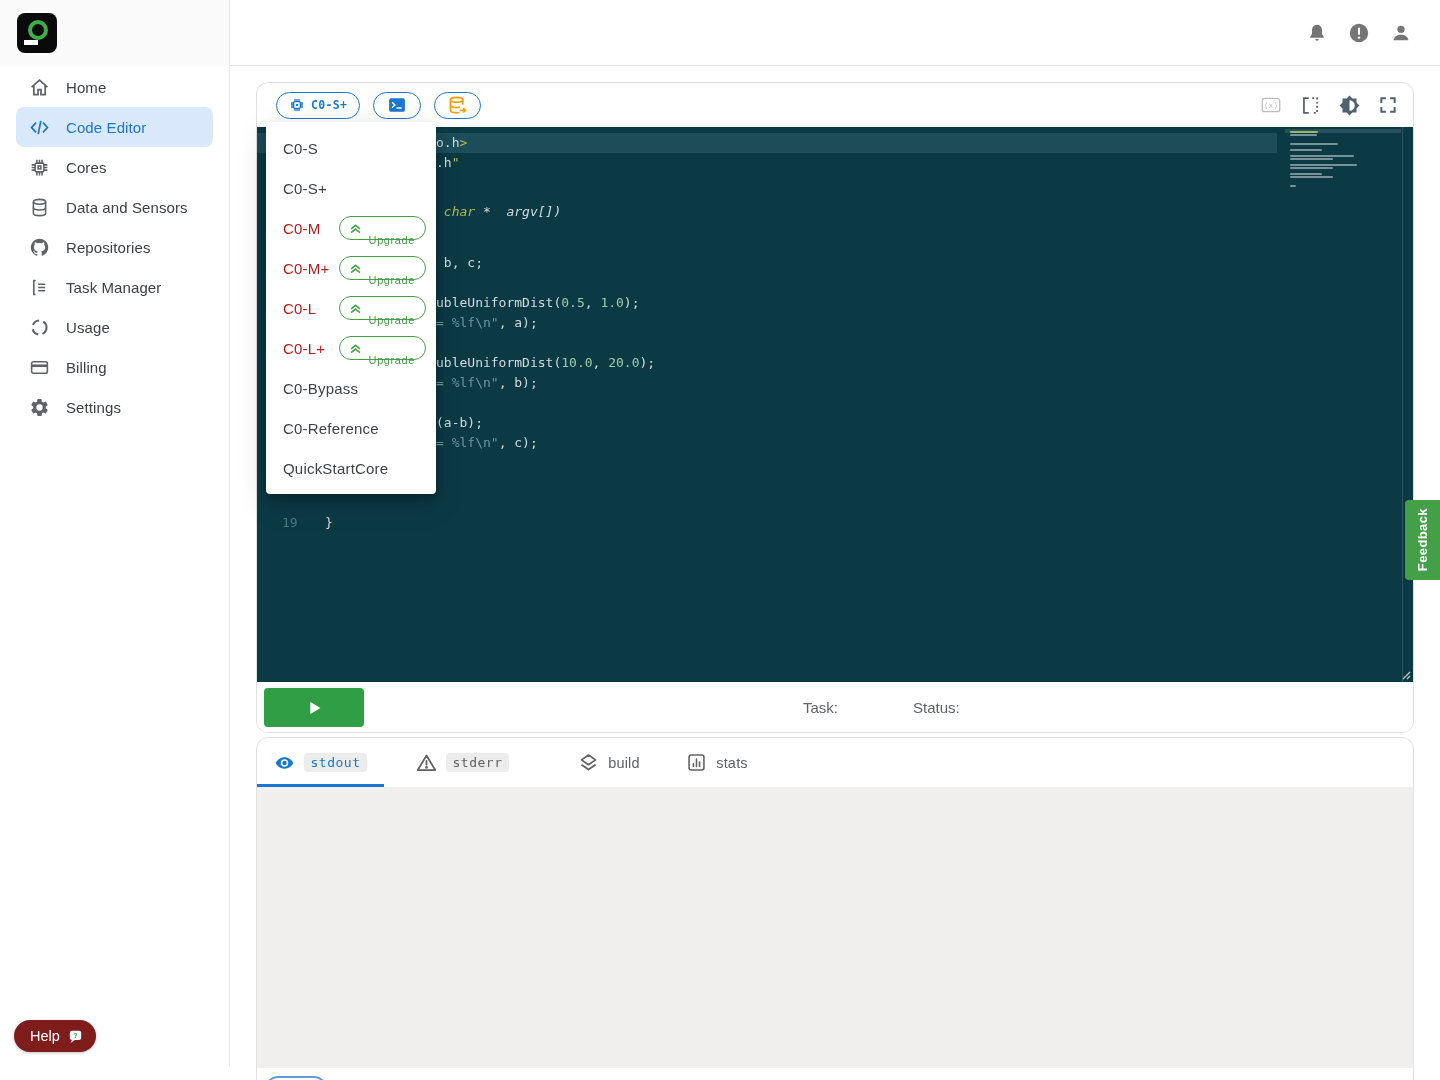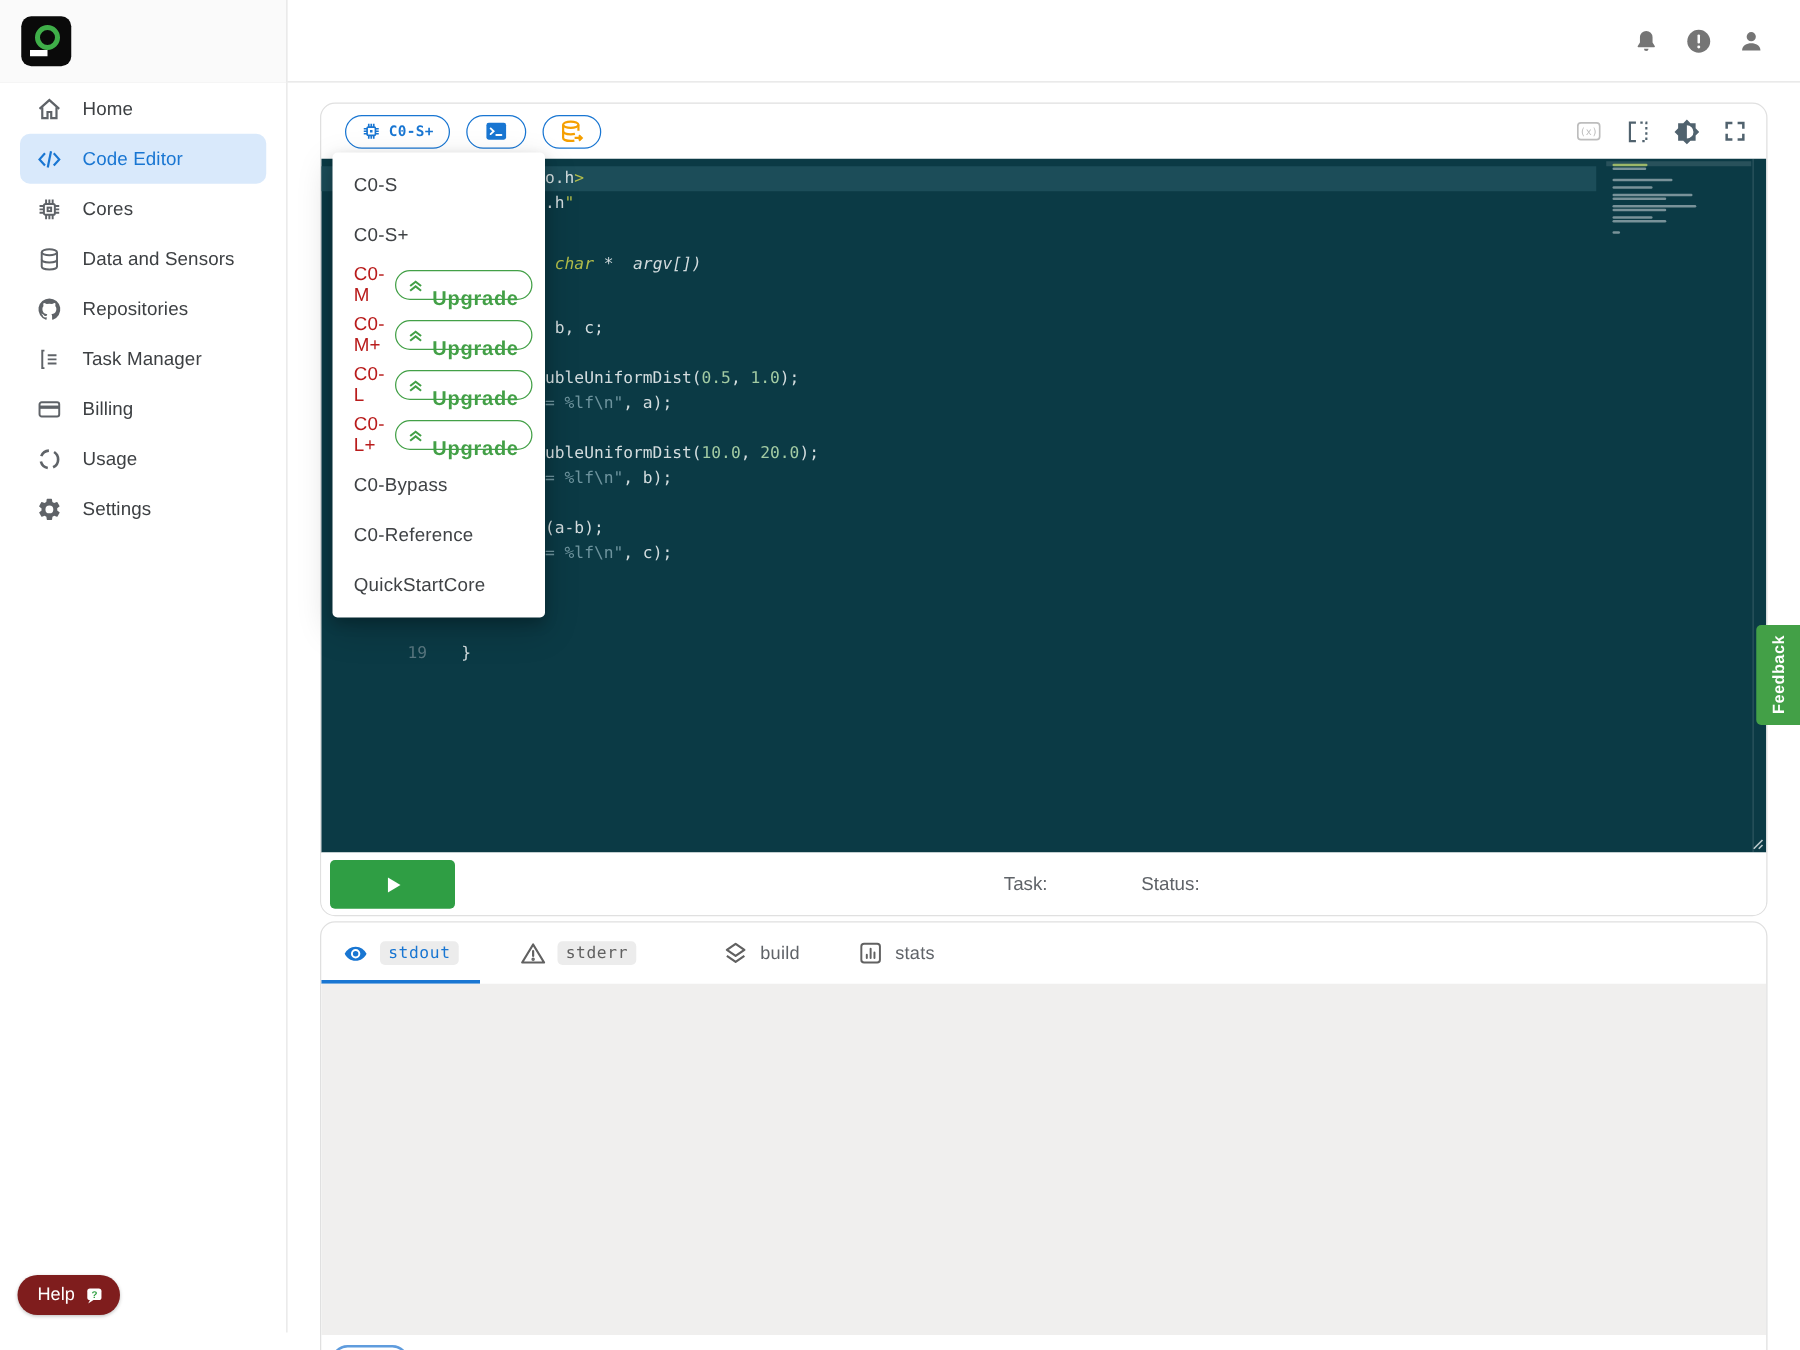--- a/index.html
+++ b/index.html
@@ -54,21 +54,21 @@
   .meta-label { position: absolute; top: 17px; font-size: 15px; color: #5f6368; }
   .task-label { left: 546px; }
   .status-label { left: 656px; }
 
   
   .core-menu { position: absolute; left: 266px; top: 122px; width: 170px; background: #fff; border-radius: 4px; padding: 6px 0; box-shadow: 0 5px 10px rgba(0,0,0,.2), 0 10px 28px rgba(0,0,0,.18); z-index: 20; }
   .menu-item { height: 40px; display: flex; align-items: center; padding: 0 10px 0 17px; cursor: pointer; }
   .menu-label { font-size: 15px; color: #3f4245; letter-spacing: .2px; }
   .menu-item.locked .menu-label { color: #b91c1c; }
   .upgrade-btn { margin-left: auto; height: 24px; padding: 0 10px 0 8px; background: #fff; border: 1.5px solid #43a047; border-radius: 12px; color: #43a047; display: flex; align-items: center; gap: 6px; cursor: pointer; }
-  .upgrade-btn span { font-size: 16px; font-weight: bold; letter-spacing: .6px; font-family: "Liberation Sans", sans-serif; margin-top: 24px; }
+  .upgrade-btn span { font-size: 11px; font-weight: normal; letter-spacing: .6px; font-family: "Liberation Sans", sans-serif; margin-top: 24px; }
 
   
   .feedback-tab { position: absolute; right: 0; top: 500px; width: 35px; height: 80px; background: #43a047; border-radius: 4px 0 0 4px; z-index: 30; display: flex; align-items: center; justify-content: center; cursor: pointer; }
   .feedback-tab span { writing-mode: vertical-rl; transform: rotate(180deg); color: #fff; font-size: 13px; font-weight: bold; letter-spacing: .4px; }
 
   
   .card2 { position: absolute; left: 256px; top: 737px; width: 1158px; height: 400px; background: #fff; border: 1px solid #e0e0e0; border-radius: 12px; overflow: hidden; }
   .tabbar { position: relative; height: 49px; display: flex; align-items: center; }
   .tab { height: 49px; display: flex; align-items: center; justify-content: center; gap: 9px; cursor: pointer; }
   .tab-stdout { width: 127px; }
@@ -176,34 +176,34 @@
         <span class="nav-ic">
           <svg viewBox="0 0 24 24" fill="none" stroke="currentColor" stroke-width="1.8" width="21" height="21">
               <path d="M7.5 4H5.5v16h2"></path>
               <path d="M10.5 8.2h8M10.5 12h8M10.5 15.8h8"></path>
             </svg>
         </span>
         <span class="nav-label">Task Manager</span>
       </div>
       <div class="nav-item">
         <span class="nav-ic">
+          <svg viewBox="0 0 24 24" fill="none" stroke="currentColor" stroke-width="2.4" width="21" height="21">
+              <circle cx="12" cy="12" r="8" stroke-dasharray="9 5"></circle>
+            </svg>
+        </span>
+        <span class="nav-label">Usage</span>
+      </div>
+      <div class="nav-item">
+        <span class="nav-ic">
           <svg viewBox="0 0 24 24" fill="none" stroke="currentColor" stroke-width="1.8" width="21" height="21">
               <rect x="3" y="5.5" width="18" height="13" rx="2"></rect>
               <rect x="3" y="8.5" width="18" height="3" fill="currentColor" stroke="none"></rect>
             </svg>
         </span>
         <span class="nav-label">Billing</span>
-      </div>
-      <div class="nav-item">
-        <span class="nav-ic">
-          <svg viewBox="0 0 24 24" fill="none" stroke="currentColor" stroke-width="2.4" width="21" height="21">
-              <circle cx="12" cy="12" r="8" stroke-dasharray="9 5"></circle>
-            </svg>
-        </span>
-        <span class="nav-label">Usage</span>
       </div>
       <div class="nav-item">
         <span class="nav-ic">
           <svg viewBox="0 0 24 24" fill="currentColor" width="21" height="21">
               <path d="M19.14 12.94c.04-.3.06-.61.06-.94s-.02-.64-.07-.94l2.03-1.58a.5.5 0 0 0 .12-.64l-1.92-3.32a.5.5 0 0 0-.61-.22l-2.39.96a7.03 7.03 0 0 0-1.62-.94l-.36-2.54a.5.5 0 0 0-.5-.42h-3.84a.5.5 0 0 0-.5.42l-.36 2.54c-.59.24-1.13.57-1.62.94l-2.39-.96a.5.5 0 0 0-.61.22L2.74 8.87a.5.5 0 0 0 .12.64l2.03 1.58c-.05.3-.09.63-.09.94s.02.64.07.94l-2.03 1.58a.5.5 0 0 0-.12.64l1.92 3.32c.14.24.42.34.61.22l2.39-.96c.5.38 1.03.7 1.62.94l.36 2.54c.05.24.25.42.5.42h3.84c.25 0 .46-.18.5-.42l.36-2.54c.59-.24 1.13-.56 1.62-.94l2.39.96c.23.09.47 0 .61-.22l1.92-3.32a.5.5 0 0 0-.12-.64l-2.01-1.58zM12 15.6a3.6 3.6 0 1 1 0-7.2 3.6 3.6 0 0 1 0 7.2z"></path>
             </svg>
         </span>
         <span class="nav-label">Settings</span>
       </div>
     </div>
@@ -282,21 +282,21 @@
           <div class="code-row hl" style="top: 6px;"><span class="frag" style="left: 179px;"><span class="c-fg">o.h</span><span class="c-kw">&gt;</span></span></div>
           <div class="code-row" style="top: 26px;"><span class="frag" style="left: 179px;"><span class="c-fg">.h</span><span class="c-kw">"</span></span></div>
           <div class="code-row" style="top: 75px; font-style: italic;"><span class="frag" style="left: 179px;"><span class="c-fg"> </span><span class="c-kw">char</span><span class="c-fg"> *  argv[])</span></span></div>
           <div class="code-row" style="top: 126px;"><span class="frag" style="left: 179px;"><span class="c-fg"> b, c;</span></span></div>
           <div class="code-row" style="top: 166px;"><span class="frag" style="left: 179px;"><span class="c-fg">ubleUniformDist(</span><span class="c-num">0.5</span><span class="c-fg">, </span><span class="c-num">1.0</span><span class="c-fg">);</span></span></div>
           <div class="code-row" style="top: 186px;"><span class="frag" style="left: 179px;"><span class="c-str">= %lf\n"</span><span class="c-fg">, a);</span></span></div>
           <div class="code-row" style="top: 226px;"><span class="frag" style="left: 179px;"><span class="c-fg">ubleUniformDist(</span><span class="c-num">10.0</span><span class="c-fg">, </span><span class="c-num">20.0</span><span class="c-fg">);</span></span></div>
           <div class="code-row" style="top: 246px;"><span class="frag" style="left: 179px;"><span class="c-str">= %lf\n"</span><span class="c-fg">, b);</span></span></div>
           <div class="code-row" style="top: 286px;"><span class="frag" style="left: 179px;"><span class="c-fg">(a-b);</span></span></div>
           <div class="code-row" style="top: 306px;"><span class="frag" style="left: 179px;"><span class="c-str">= %lf\n"</span><span class="c-fg">, c);</span></span></div>
-          <div class="code-row" style="top: 386px; margin-left: 44px;"><span class="ln">19</span><span class="frag" style="left: 68px;"><span class="c-fg">}</span></span></div>
+          <div class="code-row" style="top: 386px;"><span class="ln">19</span><span class="frag" style="left: 68px;"><span class="c-fg">}</span></span></div>
         </div>
       <div class="minimap">
           <div class="mm-bar" style="top: 2px; left: 5px; width: 28.4px; background: rgb(143, 174, 85);"></div>
           <div class="mm-bar" style="top: 5px; left: 5px; width: 26.8px; background: rgba(255, 255, 255, 0.45);"></div>
           <div class="mm-bar" style="top: 14px; left: 5px; width: 47.6px; background: rgba(255, 255, 255, 0.45);"></div>
           <div class="mm-bar" style="top: 20px; left: 5px; width: 31.6px; background: rgba(255, 255, 255, 0.45);"></div>
           <div class="mm-bar" style="top: 26px; left: 5px; width: 63.6px; background: rgba(255, 255, 255, 0.45);"></div>
           <div class="mm-bar" style="top: 29px; left: 5px; width: 42.8px; background: rgba(255, 255, 255, 0.45);"></div>
           <div class="mm-bar" style="top: 35px; left: 5px; width: 66.8px; background: rgba(255, 255, 255, 0.45);"></div>
           <div class="mm-bar" style="top: 38px; left: 5px; width: 42.8px; background: rgba(255, 255, 255, 0.45);"></div>

